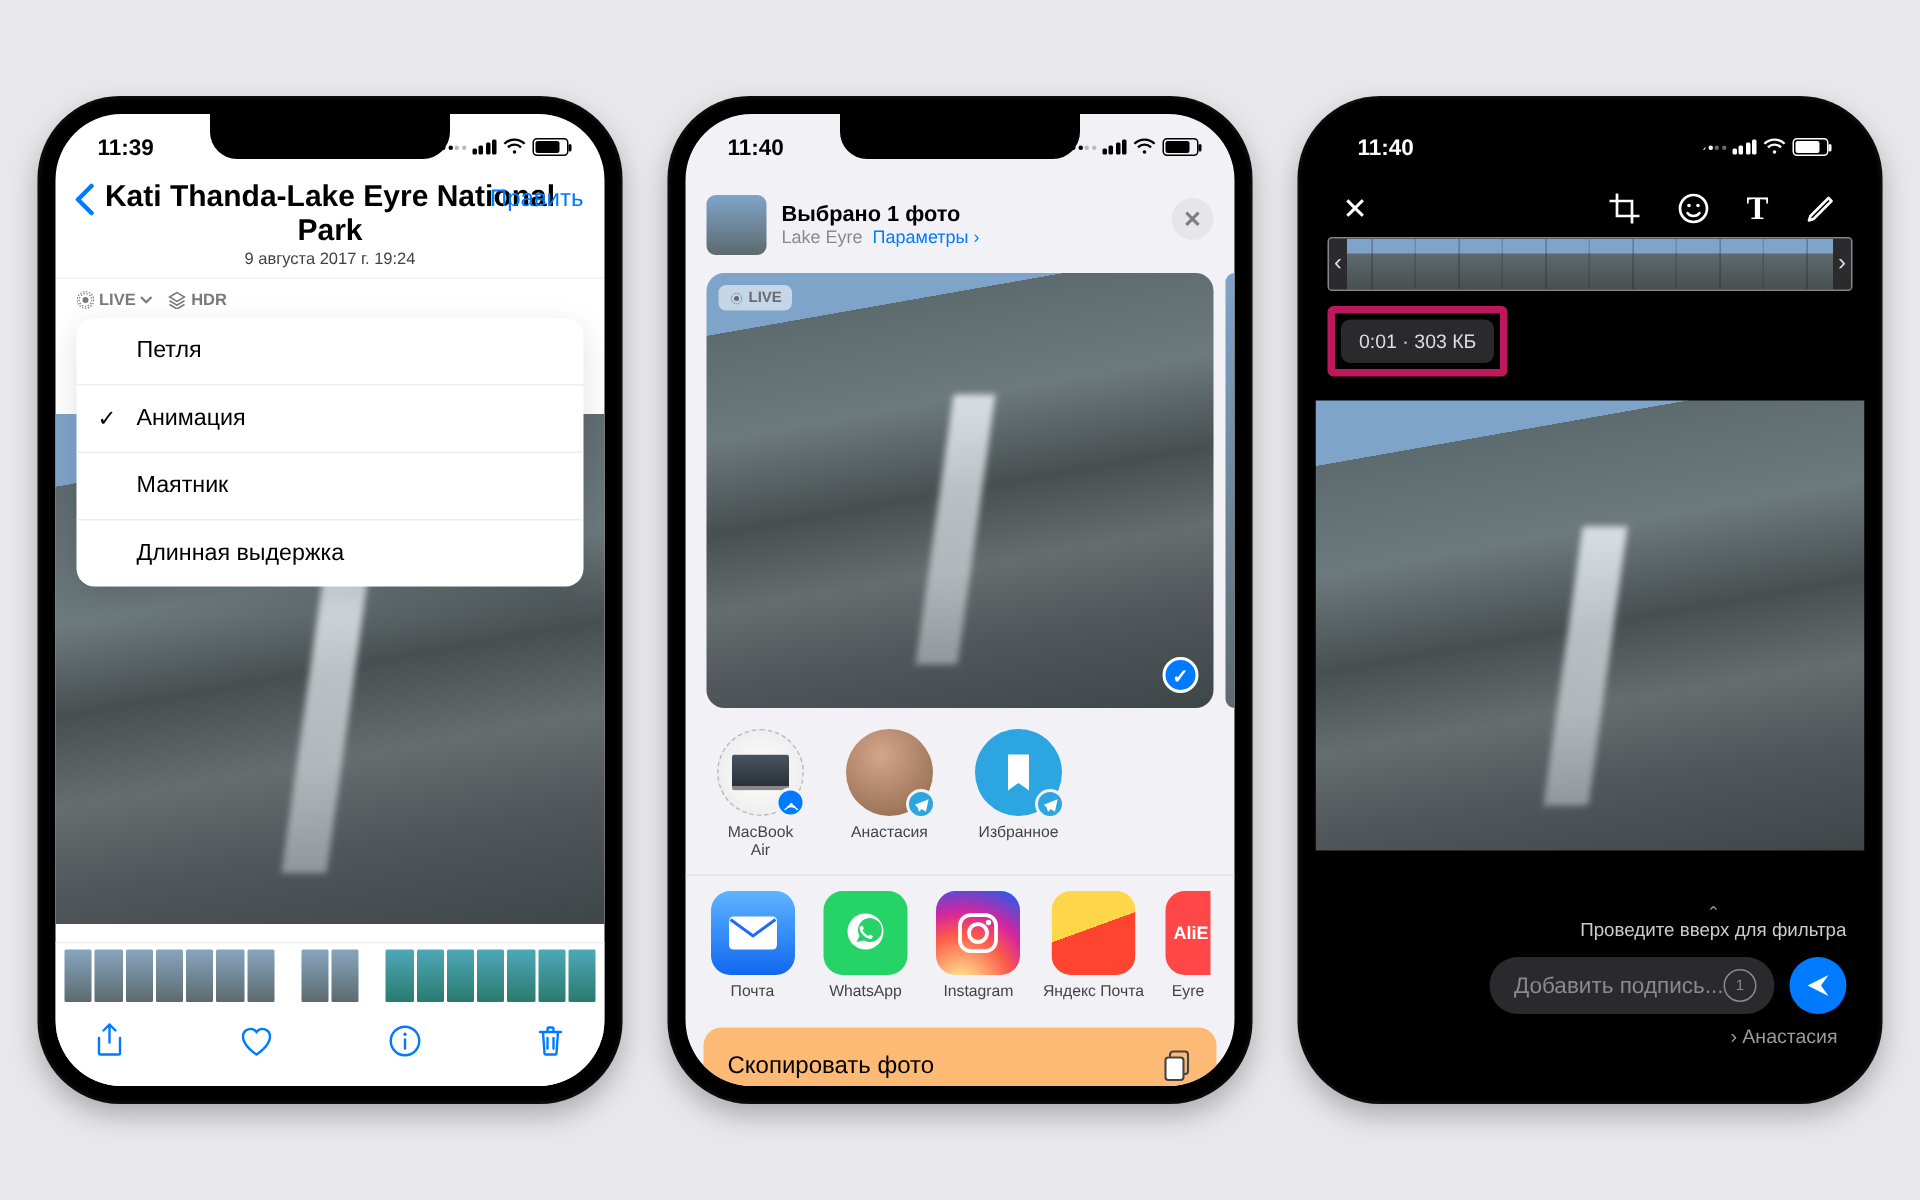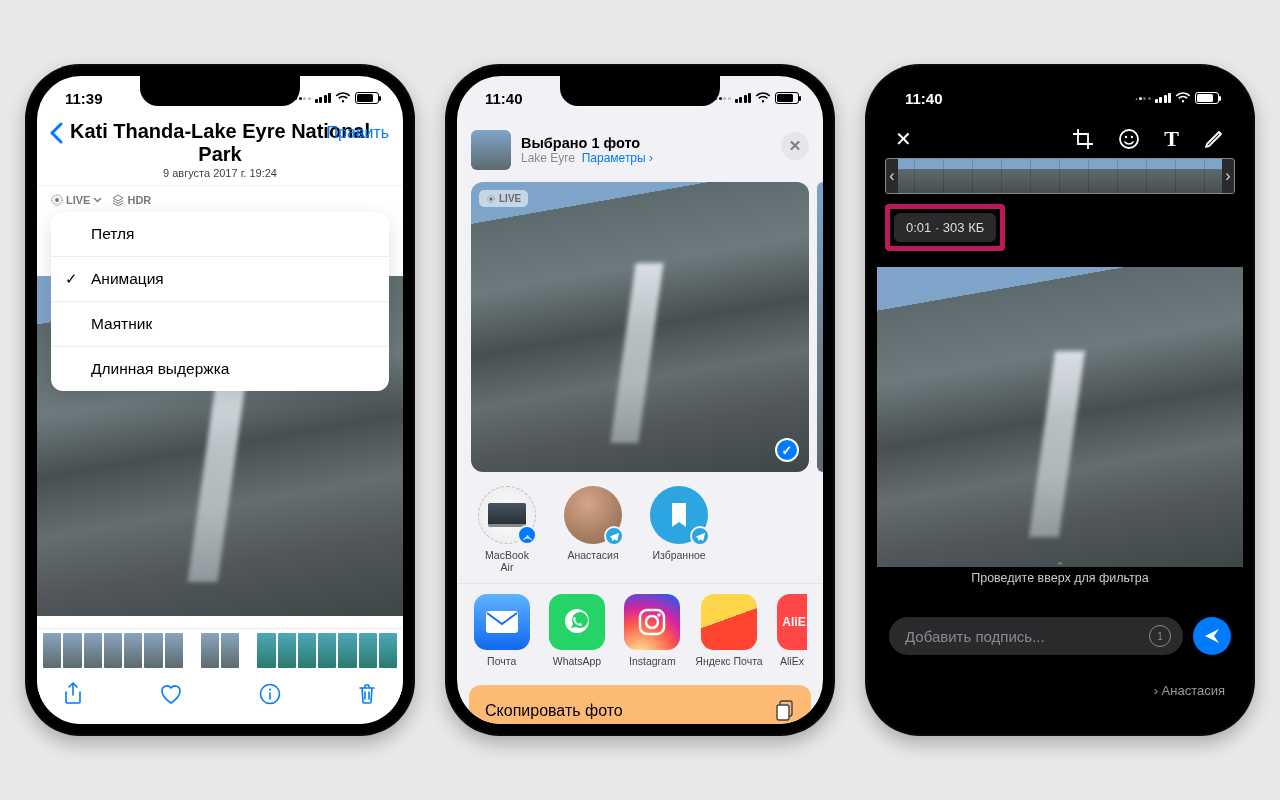--- a/index.html
+++ b/index.html
@@ -130,21 +130,21 @@
   .timeline .fr{flex:1;background:linear-gradient(180deg,#7fa4c9 0%,#7fa4c9 30%,#5d6a6e 30%,#484f50 100%);border-right:1px solid rgba(0,0,0,.15);}
   .tl-handle{position:absolute;top:0;bottom:0;width:12px;background:#2b2b2d;display:flex;align-items:center;justify-content:center;color:#ddd;font-size:16px;}
   .tl-handle.l{left:0;} .tl-handle.r{right:0;}
   .highlight-box{margin:4px 8px 8px 8px;border:5px solid #be185d;border-radius:4px;display:inline-block;padding:4px;}
   .info-pill{background:#2a2a2c;border-radius:6px;padding:7px 12px;font-size:13px;color:#ddd;}
   .p3-photo{height:300px;margin-top:8px;background:
     linear-gradient(170deg,#7fa4c9 0%,#7fa4c9 12%, #5d6a6e 12%,#6d7a7d 32%,#484f50 50%,#666d6e 65%,#505659 80%,#3f4648 100%);position:relative;}
   .p3-photo::after{content:"";position:absolute;left:45%;top:28%;width:30px;height:62%;background:linear-gradient(180deg,rgba(235,240,245,.85),rgba(210,220,225,.5));transform:skewX(-8deg);filter:blur(2px);}
   .swipe-hint{text-align:center;color:#ccc;font-size:12.5px;padding:4px 0;}
   .swipe-hint::before{content:"⌃";display:block;font-size:11px;color:#999;margin-bottom:-2px;}
-  .p3-bottom{position:absolute;bottom:0;left:0;right:0;padding:10px 12px 26px;display:flex;flex-direction:column;gap:28px;}
+  .p3-bottom{position:absolute;bottom:0;left:0;right:0;padding:10px 12px 26px;display:flex;flex-direction:column;gap:7px;align-items:flex-end;}
   .caption-row{display:flex;gap:10px;align-items:center;}
   .caption-input{flex:1;background:#2a2a2c;border-radius:20px;height:38px;display:flex;align-items:center;justify-content:space-between;padding:0 12px 0 16px;color:#8a8a8e;font-size:15px;}
   .caption-input .once{width:22px;height:22px;border:1.5px solid #8a8a8e;border-radius:50%;display:flex;align-items:center;justify-content:center;font-size:10px;color:#8a8a8e;}
   .send-btn{width:38px;height:38px;border-radius:50%;background:#007aff;display:flex;align-items:center;justify-content:center;color:#fff;}
   .recipient{text-align:right;color:#9a9a9e;font-size:13px;padding-right:6px;}
 
   
   .ig{background:radial-gradient(circle at 30% 110%,#fdf497 0%,#fd5949 45%,#d6249f 65%,#285AEB 95%);}
 </style>
 </head>
@@ -379,21 +379,21 @@
         <div class="app-name">Instagram</div>
       </div>
       <div class="app">
         <div class="app-ic" style="background:#fff;box-shadow:inset 0 0 0 1px #eee;position:relative;overflow:hidden;">
           <div style="position:absolute;inset:0;background:linear-gradient(160deg,#ffd54a 0%,#ffd54a 45%,#ff4430 45%,#ff4430 100%);"></div>
         </div>
         <div class="app-name">Яндекс Почта</div>
       </div>
       <div class="app" style="width:30px;">
         <div class="app-ic" style="background:#ff4747;width:30px;border-top-right-radius:0;border-bottom-right-radius:0;color:#fff;font-weight:700;font-size:12px;overflow:hidden;padding-left:4px;">AliE</div>
-        <div class="app-name">AliEx</div>
+        <div class="app-name">Eyre</div>
       </div>
     </div>
     <div class="actions">
       <div class="action-row">
         <span>Скопировать фото</span>
         <svg width="20" height="22" viewBox="0 0 20 22">
             <rect x="5" y="1" width="12" height="15" rx="2" stroke="#444" stroke-width="1.4" fill="none"></rect>
             <rect x="2" y="5" width="12" height="15" rx="2" stroke="#444" stroke-width="1.4" fill="#fff"></rect>
           </svg>
       </div>

